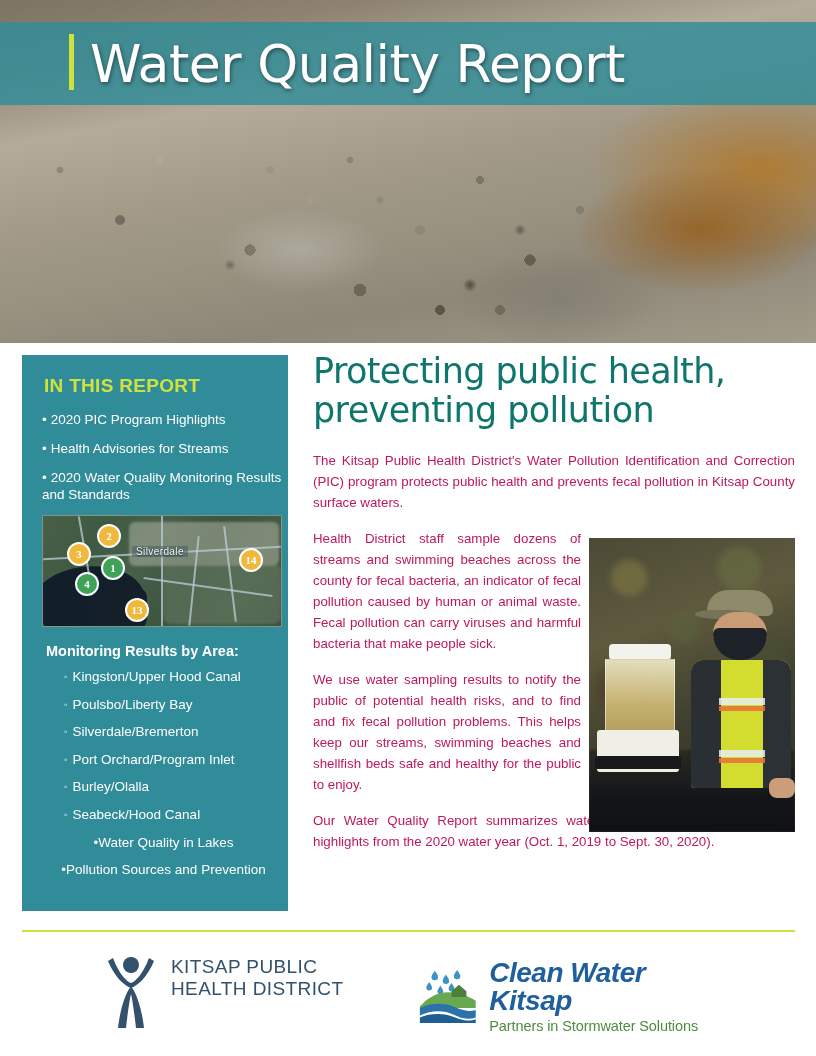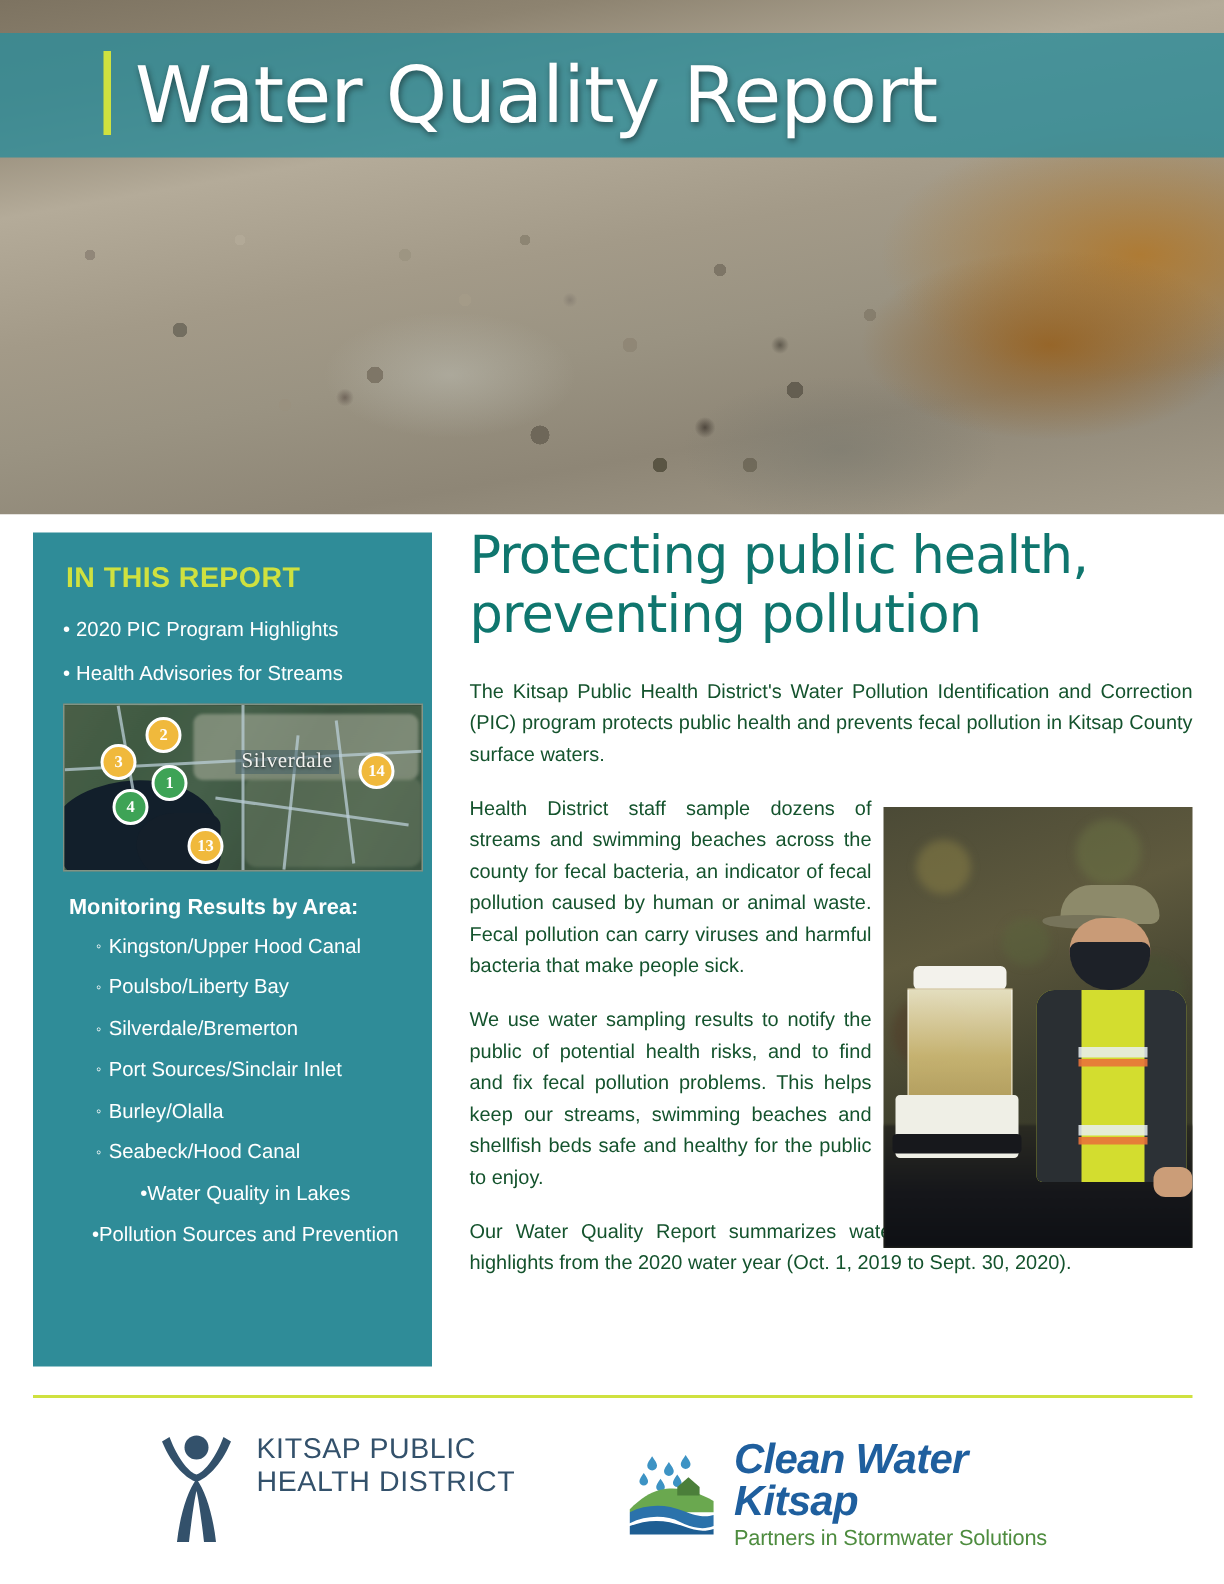--- a/index.html
+++ b/index.html
@@ -115,23 +115,23 @@
     position:absolute;left:86px;top:6px;width:150px;height:44px;
     background:rgba(196,196,178,.45);
     border-radius:6px;filter:blur(1px);
   }
   .map-urban2{
     position:absolute;left:120px;top:48px;width:118px;height:60px;
     background:rgba(120,136,110,.40);border-radius:8px;filter:blur(1px);
   }
   .map-road{position:absolute;background:#b9cdd6;opacity:.75;}
   .map-label{
-    position:absolute;left:114px;top:30px;
-    font-family:Liberation Serif, serif;
-    font-size:14px;color:#f2f2ee;
+    position:absolute;left:89px;top:30px;
+    font-family:Liberation Sans, sans-serif;
+    font-size:10px;color:#f2f2ee;
     background:rgba(60,90,100,.5);
     padding:0 4px;letter-spacing:.4px;
     text-shadow:0 1px 2px rgba(0,0,0,.7);
   }
   .pin{
     position:absolute;width:24px;height:24px;border-radius:50%;
     display:flex;align-items:center;justify-content:center;
     font-size:11px;font-weight:bold;color:#ffffff;
     border:2px solid #ffffff;box-sizing:border-box;
     font-family:"Liberation Serif", serif;
@@ -155,21 +155,21 @@
     position:absolute;left:313px;top:352px;width:482px;
   }
   .main-heading{
     color:#0f766e;
     font-family:"DejaVu Sans", sans-serif;
     font-size:35px;font-weight:400;line-height:1.12;
     letter-spacing:-.6px;
     margin:0 0 20px 0;
   }
   .para{
-    font-size:13.3px;line-height:1.58;color:#14532d;
+    font-size:13.3px;line-height:1.58;color:#be185d;
     text-align:justify;margin:14px 0 15px 0;
   }
   .para-narrow{width:268px;}
   .photo-worker{
     position:absolute;left:276px;top:186px;width:206px;height:294px;
     overflow:hidden;
     background:linear-gradient(160deg,#4b4a36 0%,#5f5a3e 30%,#3e3f2d 60%,#2e2f22 100%);
   }
   .pw-bg{
     position:absolute;inset:0;
@@ -287,20 +287,23 @@
 </div>
 
 <div class="sidebar">
   <div class="sidebar-heading">IN THIS REPORT</div>
 
   <div class="sb-bullet">
     <span class="dot">•</span><span>2020 PIC Program Highlights</span>
   </div>
   <div class="sb-bullet">
     <span class="dot">•</span><span>Health Advisories for Streams</span>
+  </div>
+  <div class="sb-bullet">
+    <span class="dot">•</span><span>2020 Water Quality Monitoring Results and Standards</span>
   </div>
 
   <div class="sidebar-map">
     <div class="map-urban"></div>
     <div class="map-urban2"></div>
     <div class="map-water"></div>
     <div class="map-water2"></div>
     <div class="map-road" style="left:0;top:36px;width:238px;height:2px;transform:rotate(-3deg);"></div>
     <div class="map-road" style="left:118px;top:0;width:2px;height:110px;"></div>
     <div class="map-road" style="left:150px;top:20px;width:2px;height:90px;transform:rotate(6deg);"></div>
@@ -322,21 +325,21 @@
   <div class="sb-sub">
     <span class="odot">◦</span><span>Kingston/Upper Hood Canal</span>
   </div>
   <div class="sb-sub">
     <span class="odot">◦</span><span>Poulsbo/Liberty Bay</span>
   </div>
   <div class="sb-sub">
     <span class="odot">◦</span><span>Silverdale/Bremerton</span>
   </div>
   <div class="sb-sub">
-    <span class="odot">◦</span><span>Port Sources/Sinclair Inlet</span>
+    <span class="odot">◦</span><span>Port Orchard/Program Inlet</span>
   </div>
   <div class="sb-sub">
     <span class="odot">◦</span><span>Burley/Olalla</span>
   </div>
   <div class="sb-sub">
     <span class="odot">◦</span><span>Seabeck/Hood Canal</span>
   </div>
 
   <div class="sb-bullet2">
     <span class="dot">•</span><span>Water Quality in Lakes</span>

